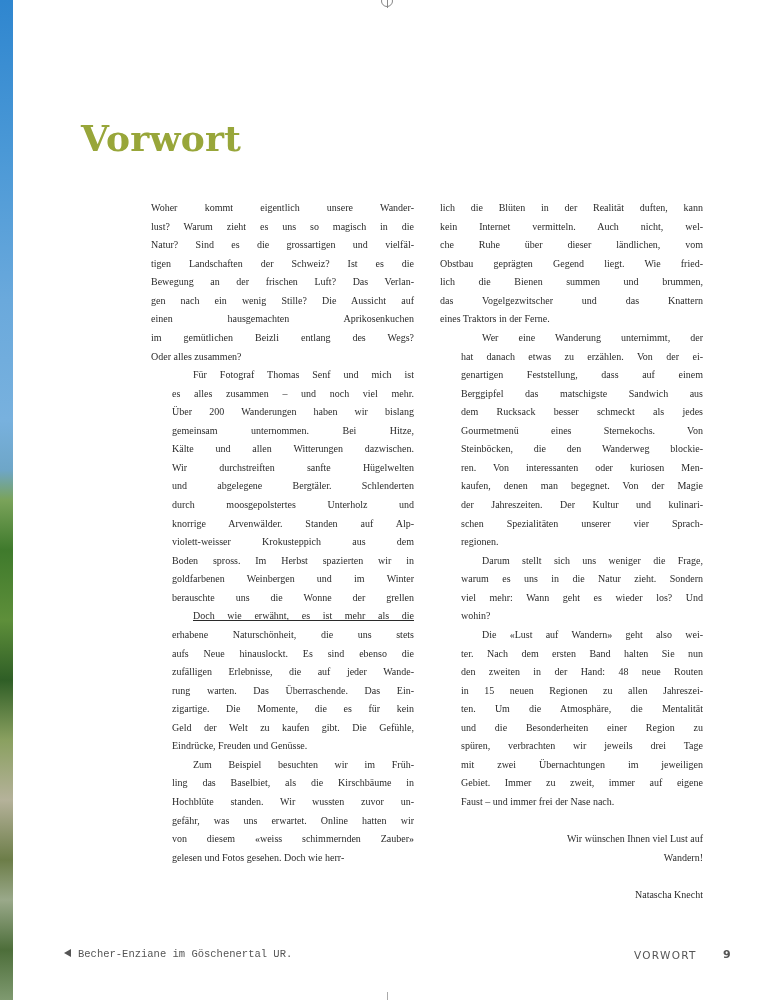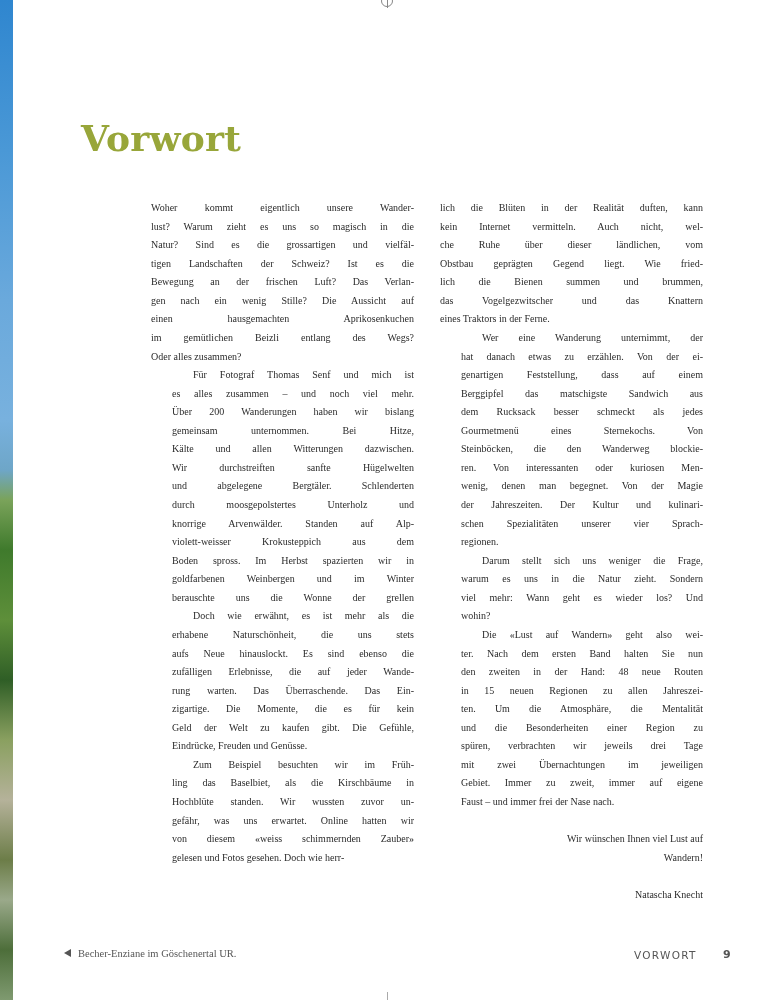--- a/index.html
+++ b/index.html
@@ -40,21 +40,21 @@
   }
   .col-left { left:151px; }
   .col-right { left:440px; }
   .col p { margin:0; text-indent:0; }
   .col p.ind { text-indent:21px; }
   .col p.sep { margin-top:18.57px; text-align:right; }
   .line { display:block; text-align:justify; text-align-last:justify; white-space:nowrap; }
   .line.last { text-align-last:left; }
   .footer-caption {
     position:absolute; left:64px; top:948px;
-    font-family:Liberation Serif, serif;
+    font-family:Liberation Mono, monospace;
     font-size:10.5px; color:#555;
   }
   .tri {
     display:inline-block; width:0; height:0; margin-right:7px;
     border-top:4px solid transparent; border-bottom:4px solid transparent;
     border-right:7px solid #555; vertical-align:0px;
   }
   .footer-section {
     position:absolute; left:634px; top:949px;
     font-family:"DejaVu Sans","Liberation Sans",sans-serif;
@@ -96,21 +96,21 @@
       <span class="line">Wir durchstreiften sanfte Hügelwelten</span>
       <span class="line">und abgelegene Bergtäler. Schlenderten</span>
       <span class="line">durch moosgepolstertes Unterholz und</span>
       <span class="line">knorrige Arvenwälder. Standen auf Alp-</span>
       <span class="line">violett-weisser Krokusteppich aus dem</span>
       <span class="line">Boden spross. Im Herbst spazierten wir in</span>
       <span class="line">goldfarbenen Weinbergen und im Winter</span>
       <span class="line">berauschte uns die Wonne der grellen</span>
     </p>
     <p class="ind">
-      <span class="line" style="padding-left: 21px;">Doch wie erwähnt, es ist mehr als die</span>
+      <span class="line" style="padding-left: 21px; text-decoration: underline;">Doch wie erwähnt, es ist mehr als die</span>
       <span class="line">erhabene Naturschönheit, die uns stets</span>
       <span class="line">aufs Neue hinauslockt. Es sind ebenso die</span>
       <span class="line">zufälligen Erlebnisse, die auf jeder Wande-</span>
       <span class="line">rung warten. Das Überraschende. Das Ein-</span>
       <span class="line">zigartige. Die Momente, die es für kein</span>
       <span class="line">Geld der Welt zu kaufen gibt. Die Gefühle,</span>
       <span class="line last">Eindrücke, Freuden und Genüsse.</span>
     </p>
     <p class="ind">
       <span class="line" style="padding-left: 21px;">Zum Beispiel besuchten wir im Früh-</span>
@@ -133,21 +133,21 @@
     </p>
     <p class="ind">
       <span class="line" style="padding-left: 21px;">Wer eine Wanderung unternimmt, der</span>
       <span class="line">hat danach etwas zu erzählen. Von der ei-</span>
       <span class="line">genartigen Feststellung, dass auf einem</span>
       <span class="line">Berggipfel das matschigste Sandwich aus</span>
       <span class="line">dem Rucksack besser schmeckt als jedes</span>
       <span class="line">Gourmetmenü eines Sternekochs. Von</span>
       <span class="line">Steinböcken, die den Wanderweg blockie-</span>
       <span class="line">ren. Von interessanten oder kuriosen Men-</span>
-      <span class="line">wenig, denen man begegnet. Von der Magie</span>
+      <span class="line">kaufen, denen man begegnet. Von der Magie</span>
       <span class="line">der Jahreszeiten. Der Kultur und kulinari-</span>
       <span class="line">schen Spezialitäten unserer vier Sprach-</span>
       <span class="line last">regionen.</span>
     </p>
     <p class="ind">
       <span class="line" style="padding-left: 21px;">Darum stellt sich uns weniger die Frage,</span>
       <span class="line">warum es uns in die Natur zieht. Sondern</span>
       <span class="line">viel mehr: Wann geht es wieder los? Und</span>
       <span class="line last">wohin?</span>
     </p>

